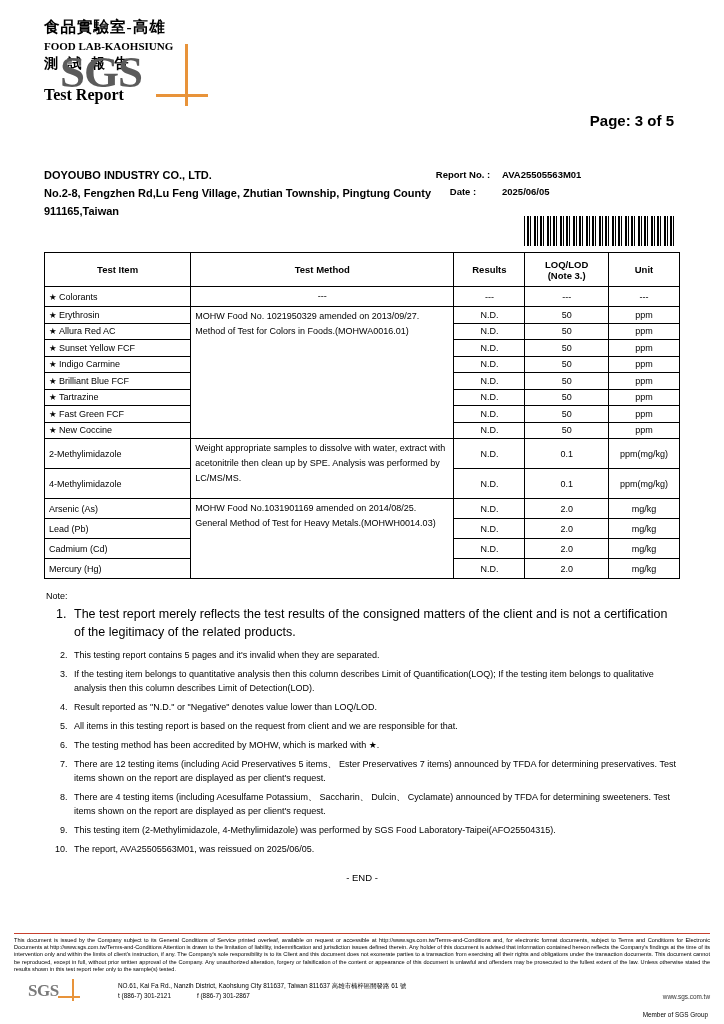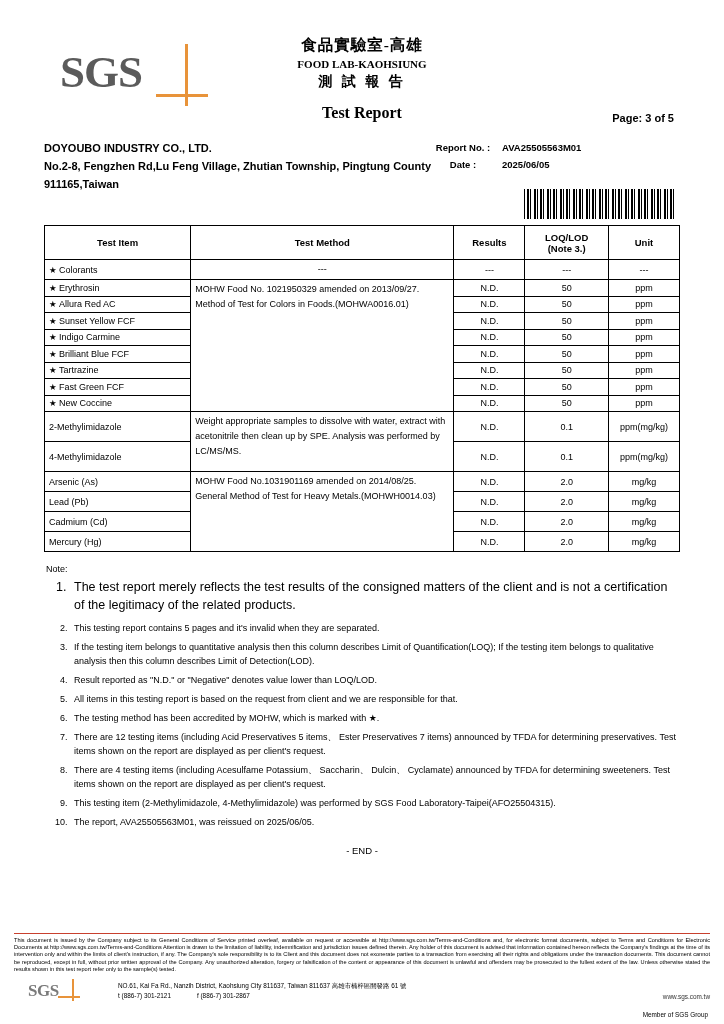--- a/index.html
+++ b/index.html
@@ -52,22 +52,22 @@
   }
   .sgs-bar-h {
     position: absolute;
     left: 96px;
     top: 48px;
     width: 52px;
     height: 3px;
     background: #e8933a;
   }
   .header-titles {
-    text-align: center;
-    padding-top: 35px;
+    text-align: left;
+    padding-top: 17px;
   }
   .head-cn1 {
     font-family: "Liberation Serif", serif;
     font-weight: bold;
     font-size: 15.5px;
     letter-spacing: 1px;
   }
   .head-en1 {
     font-family: "Liberation Serif", serif;
     font-weight: bold;
@@ -84,28 +84,28 @@
   .head-en2 {
     font-family: "Liberation Serif", serif;
     font-weight: bold;
     font-size: 16px;
     margin-top: 13px;
   }
   .page-no {
     position: absolute;
     right: 6px;
     top: 112px;
-    font-size: 11px;
+    font-size: 15px;
     font-weight: bold;
   }
 
   
   .info {
     position: relative;
-    margin-top: 17px;
+    margin-top: 44px;
     height: 74px;
   }
   .client {
     width: 430px;
     font-size: 11px;
     font-weight: bold;
     line-height: 18px;
   }
   .report-meta {
     position: absolute;

